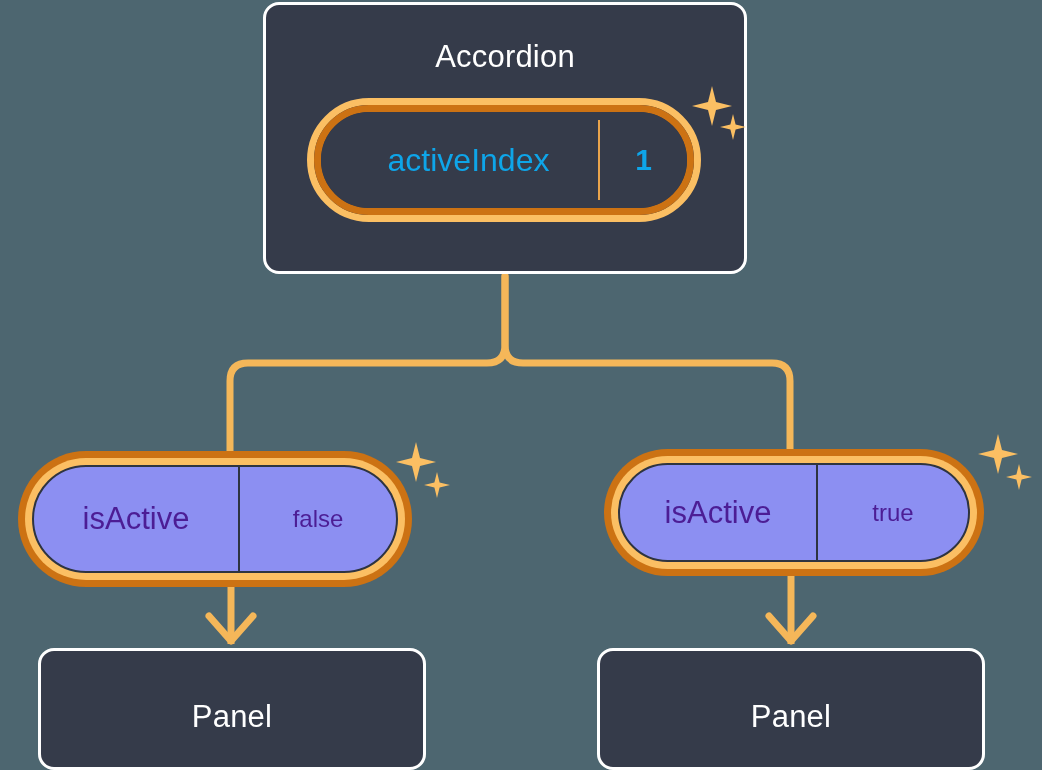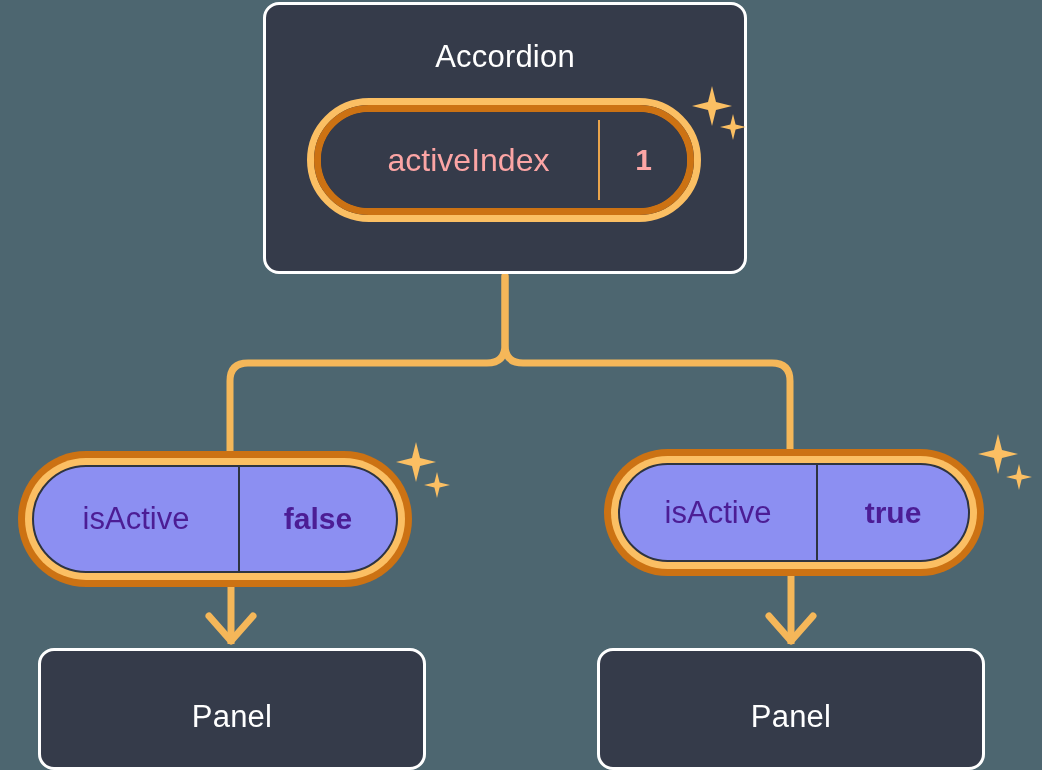--- a/index.html
+++ b/index.html
@@ -105,21 +105,21 @@
     border-radius: 999px;
     background: #353b4a;
     display: flex;
     align-items: stretch;
   }
   #pill-activeindex .pill-key,
   #pill-activeindex .pill-val {
     display: flex;
     align-items: center;
     justify-content: center;
-    color: #fca5a5;
+    color: #0ea5e9;
   }
   #pill-activeindex .pill-key {
     flex: 0 0 277px;
     font-size: 32px;
     font-weight: 400;
     padding-left: 18px;
     box-sizing: border-box;
   }
   #pill-activeindex .pill-divider {
     width: 2px;
@@ -164,22 +164,22 @@
     display: flex;
     align-items: center;
     justify-content: center;
     color: #4c1d95;
   }
   .pill-purple .pill-key {
     font-size: 31px;
     font-weight: 400;
   }
   .pill-purple .pill-val {
-    font-size: 30px;
-    font-weight: 700;
+    font-size: 24px;
+    font-weight: 400;
   }
   .pill-purple .pill-divider {
     width: 2px;
     background: #2e3440;
     flex: 0 0 2px;
   }
 
   #pill-isactive-left {
     left: 18px;
     top: 451px;

